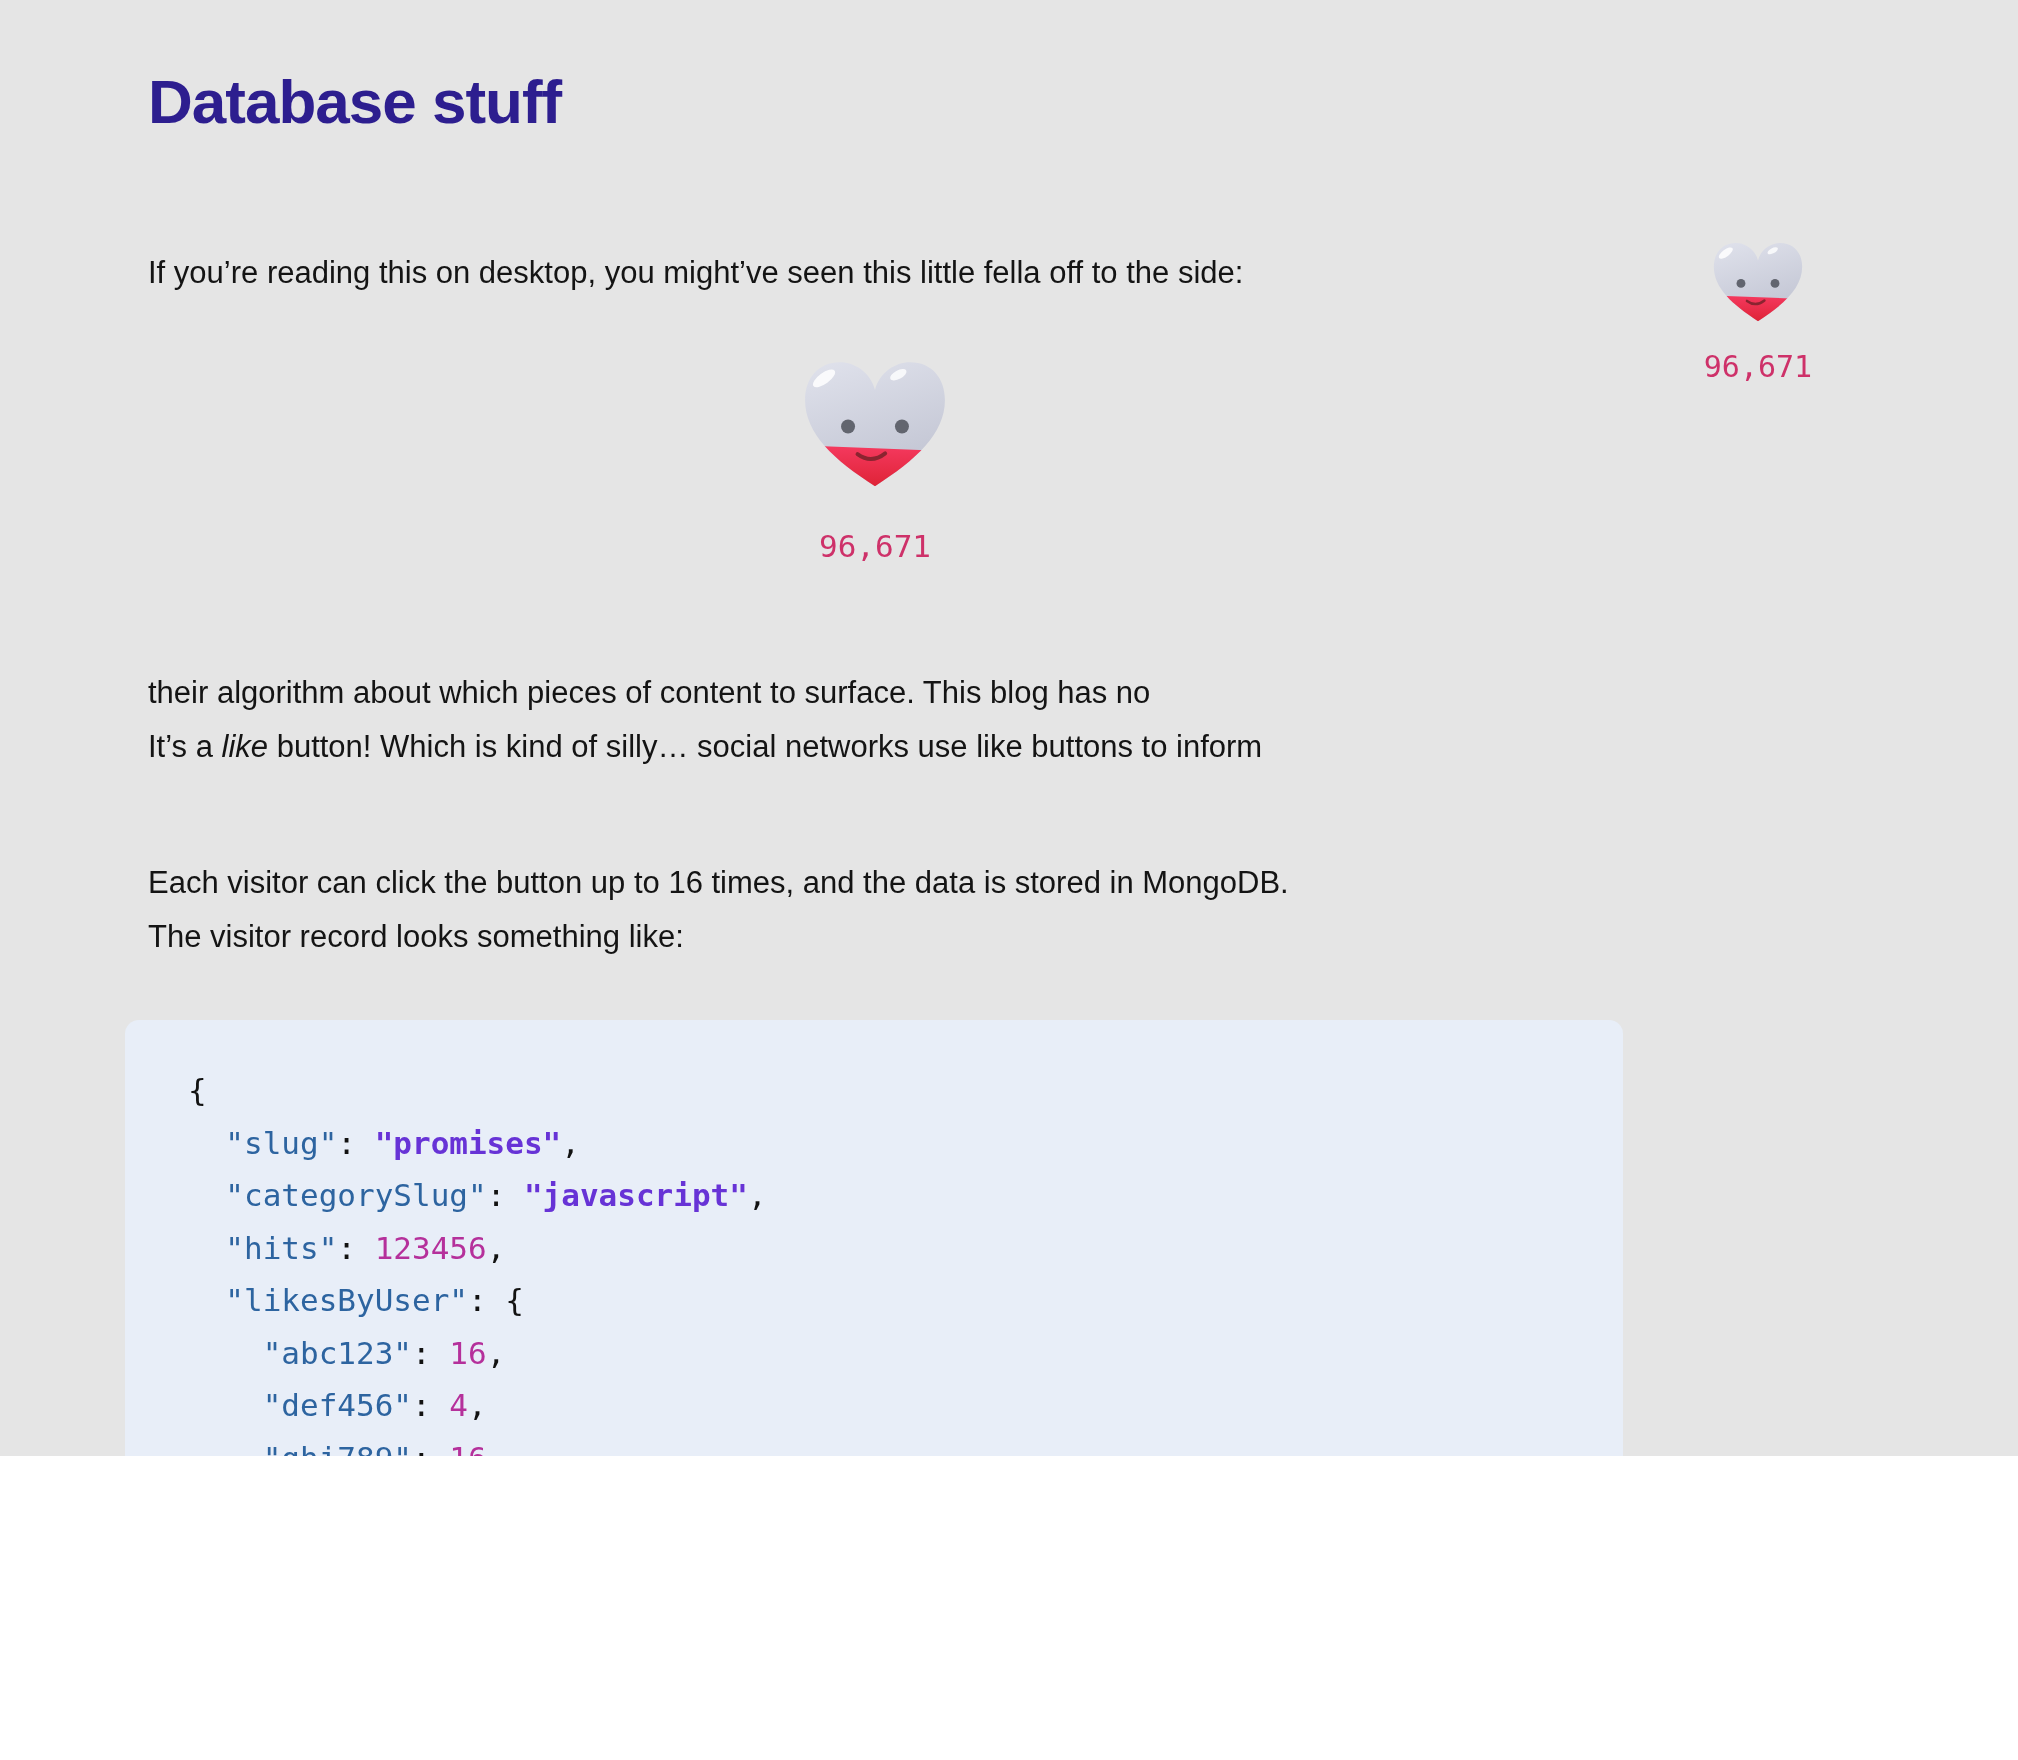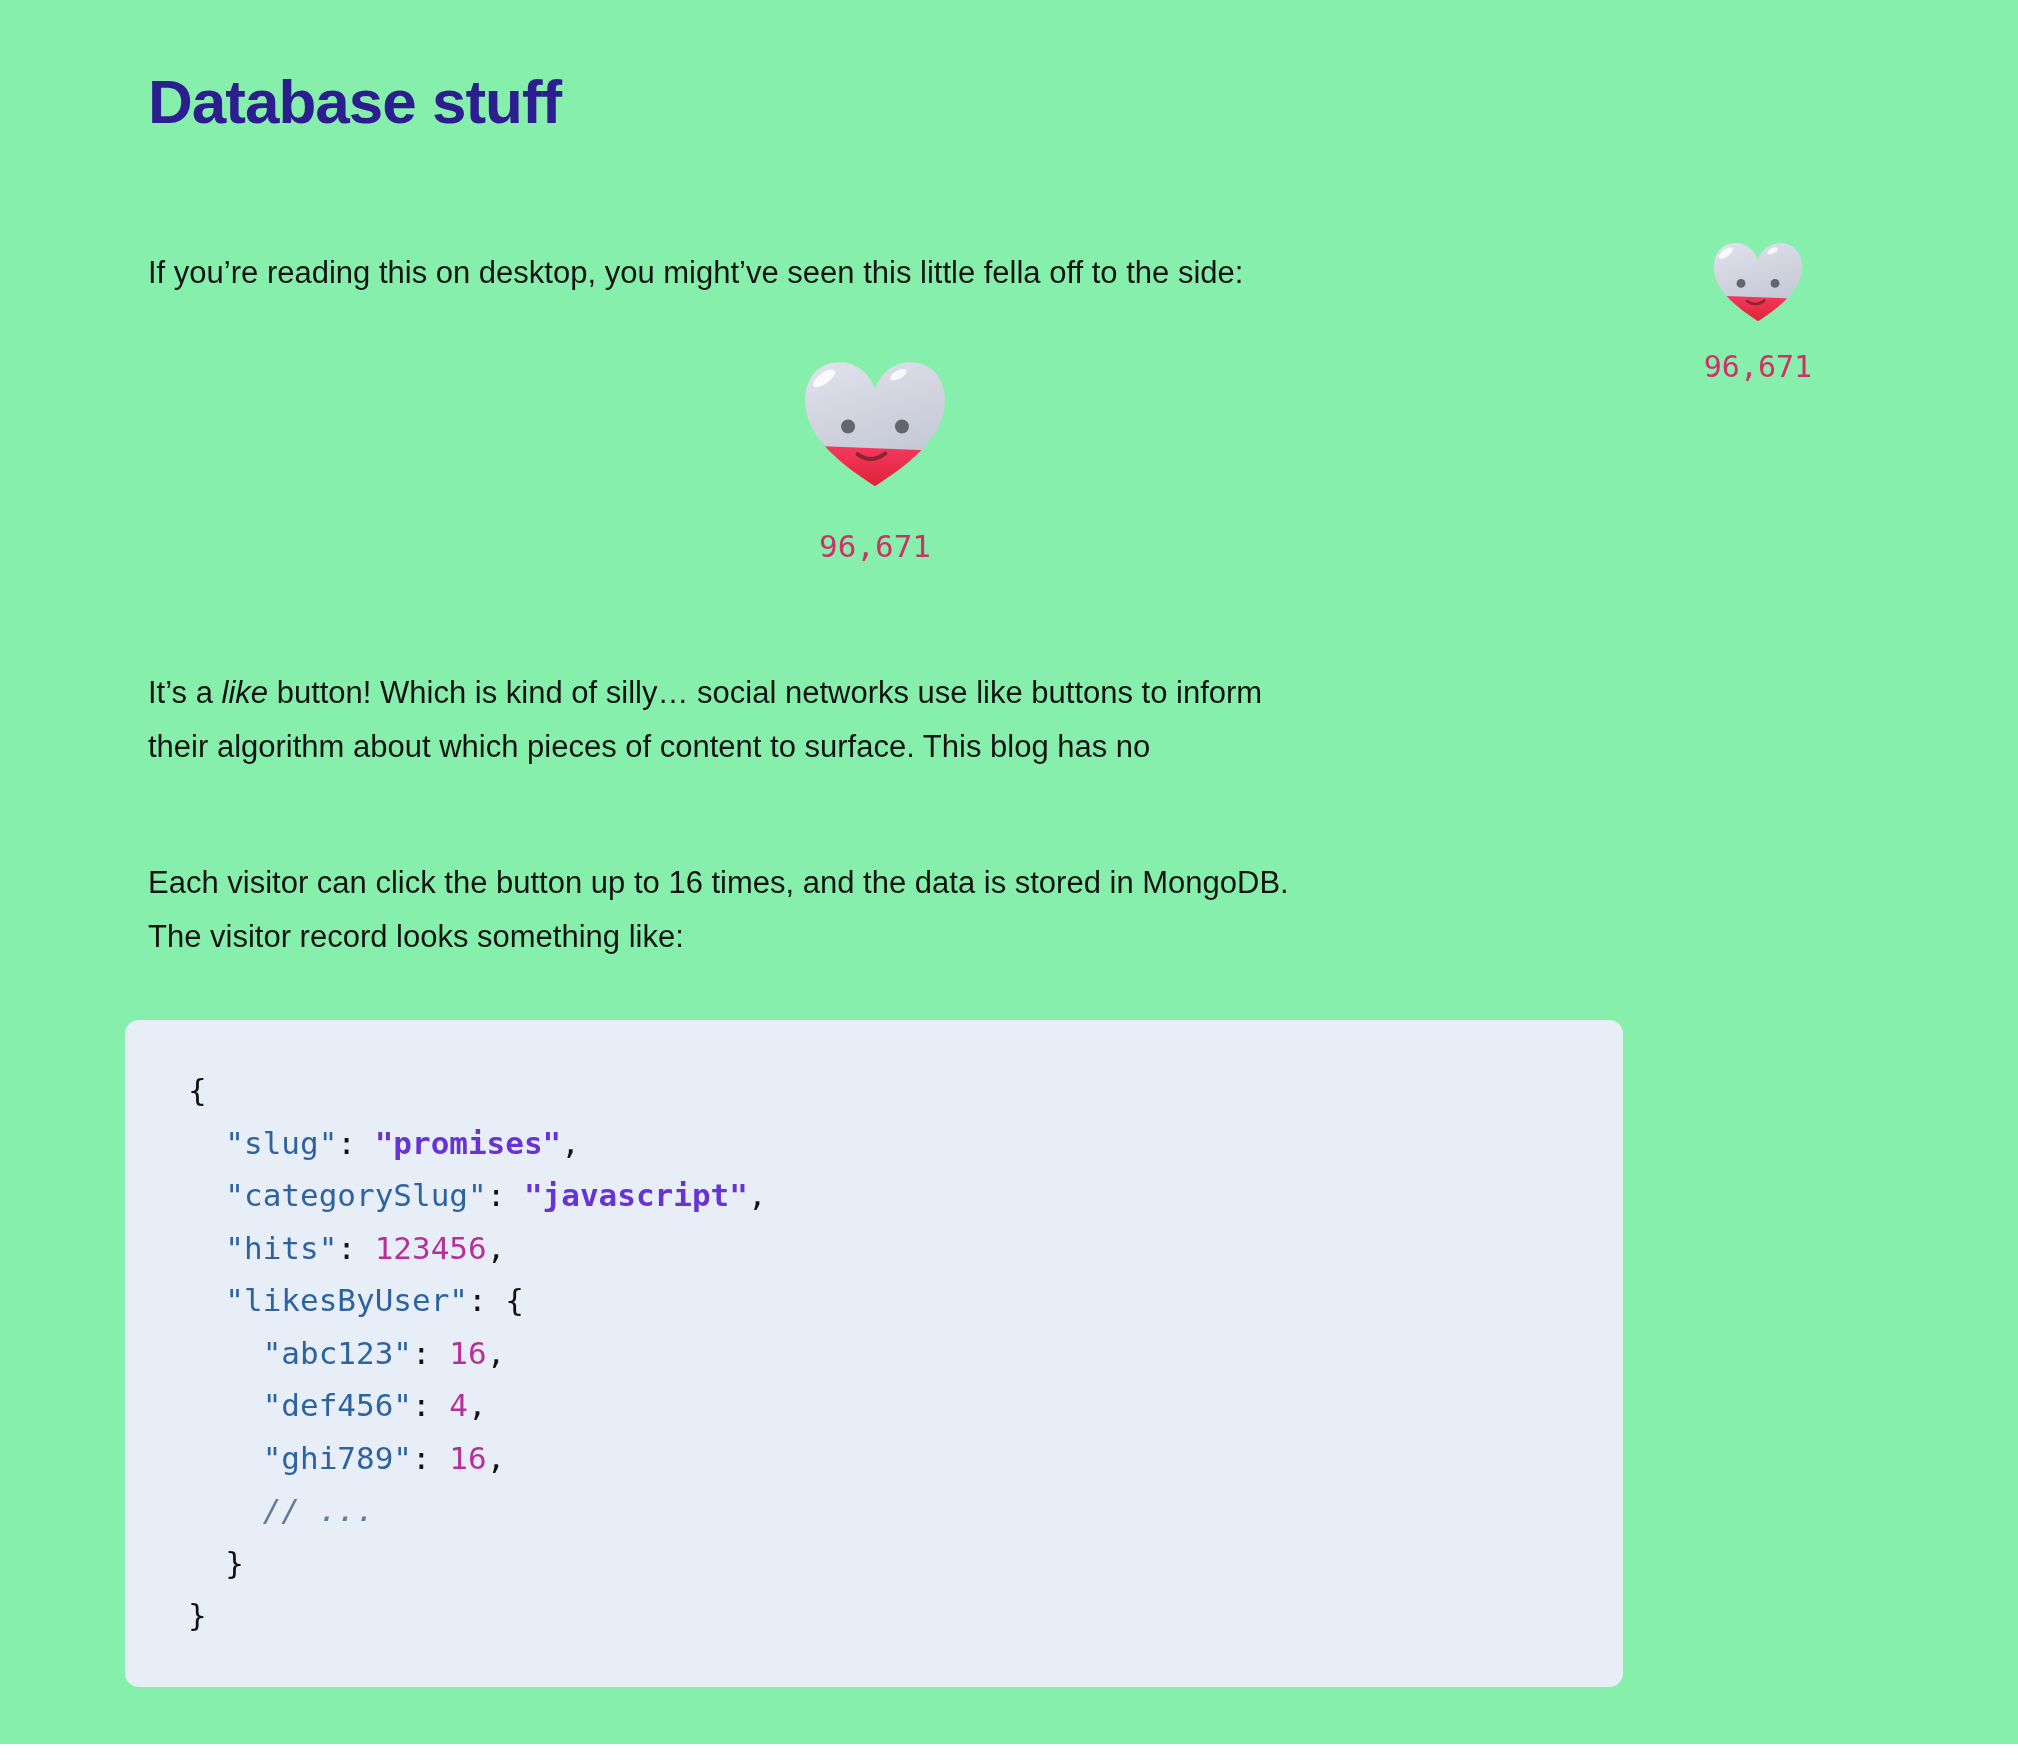--- a/index.html
+++ b/index.html
@@ -11,22 +11,22 @@
     --string:#6733d6;
     --number:#b5309b;
     --comment:#5f7e9c;
     --punct:#121212;
   }
   *{box-sizing:border-box;margin:0;padding:0}
   html,body{background:#fff}
   .canvas{
     position:relative;
     width:2018px;
-    height:1744px;
-    background:#86efac;
+    height:1456px;
+    background:#e5e5e5;
     overflow:hidden;
     font-family:"Liberation Sans", sans-serif;
     color:var(--text);
   }
   .page-title{
     position:absolute;
     left:148px; top:68px;
     font-size:62px;
     font-weight:bold;
     letter-spacing:-1px;
@@ -132,22 +132,22 @@
     </div>
 
   <button class="like-button" id="like-button-main">
     <svg class="heart-svg" width="146" height="134" viewBox="0 0 100 92">
       <use href="#heartShape"></use>
     </svg>
     <span class="like-count">96,671</span>
   </button>
 
   <div class="para" id="para-like">
+      <div class="line"><span>their algorithm about which pieces of content to surface. This blog has no</span></div>
       <div class="line"><span>It’s a </span><span class="em">like</span><span> button! Which is kind of silly… social networks use like buttons to inform</span></div>
-      <div class="line"><span>their algorithm about which pieces of content to surface. This blog has no</span></div>
     </div>
 
   <div class="para" id="para-visitors">
       <div class="line"><span>Each visitor can click the button up to 16 times, and the data is stored in MongoDB.</span></div>
       <div class="line"><span>The visitor record looks something like:</span></div>
     </div>
 
   <pre class="code-block"><div class="code-line"><span class="tok-p">{</span></div><div class="code-line"><span class="tok-p">  </span><span class="tok-key">"slug"</span><span class="tok-p">: </span><span class="tok-str">"promises"</span><span class="tok-p">,</span></div><div class="code-line"><span class="tok-p">  </span><span class="tok-key">"categorySlug"</span><span class="tok-p">: </span><span class="tok-str">"javascript"</span><span class="tok-p">,</span></div><div class="code-line"><span class="tok-p">  </span><span class="tok-key">"hits"</span><span class="tok-p">: </span><span class="tok-num">123456</span><span class="tok-p">,</span></div><div class="code-line"><span class="tok-p">  </span><span class="tok-key">"likesByUser"</span><span class="tok-p">: {</span></div><div class="code-line"><span class="tok-p">    </span><span class="tok-key">"abc123"</span><span class="tok-p">: </span><span class="tok-num">16</span><span class="tok-p">,</span></div><div class="code-line"><span class="tok-p">    </span><span class="tok-key">"def456"</span><span class="tok-p">: </span><span class="tok-num">4</span><span class="tok-p">,</span></div><div class="code-line"><span class="tok-p">    </span><span class="tok-key">"ghi789"</span><span class="tok-p">: </span><span class="tok-num">16</span><span class="tok-p">,</span></div><div class="code-line"><span class="tok-p">    </span><span class="tok-com">// ...</span></div><div class="code-line"><span class="tok-p">  }</span></div><div class="code-line"><span class="tok-p">}</span></div></pre>
 
   <button class="like-button" id="like-button-side">

